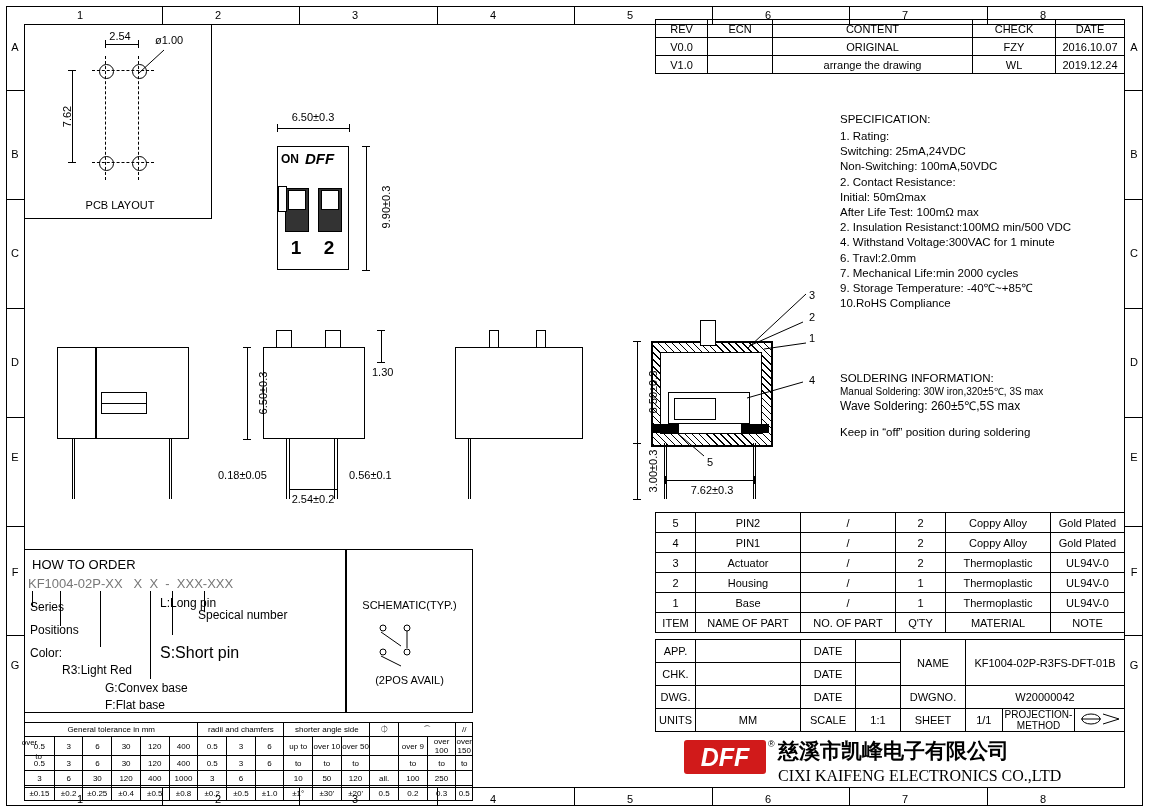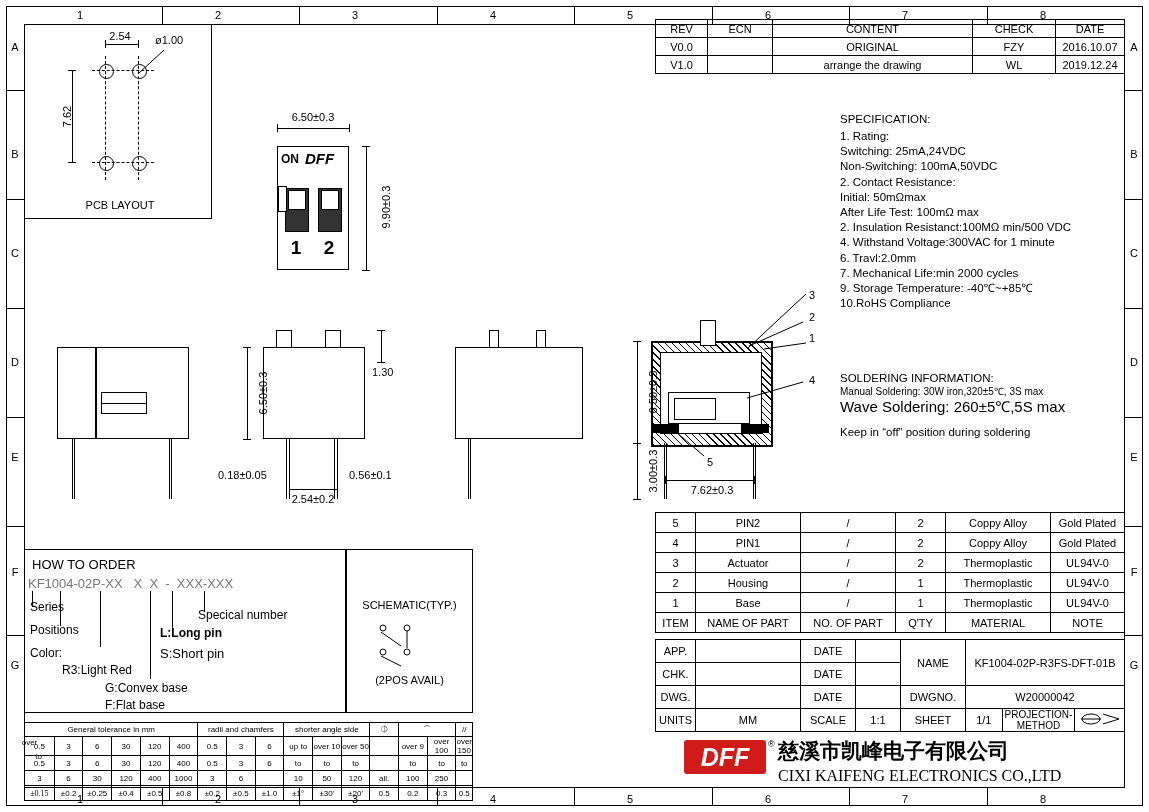--- a/index.html
+++ b/index.html
@@ -285,21 +285,21 @@
       <div>6. Travl:2.0mm</div>
       <div>7. Mechanical Life:min 2000 cycles</div>
       <div>9. Storage Temperature:  -40℃~+85℃</div>
       <div>10.RoHS Compliance</div>
     </div>
   </div>
 
   <div style="position:absolute;left:840px;top:372px;width:290px;">
     <div style="font-size:11.5px;">SOLDERING INFORMATION:</div>
     <div style="font-size:10px;line-height:15px;">Manual Soldering: 30W iron,320±5℃, 3S max</div>
-    <div style="font-size:15px;line-height:15px;">Wave Soldering: 260±5℃,5S max</div>
+    <div style="font-size:12px;line-height:15px;">Wave Soldering: 260±5℃,5S max</div>
     <div style="height:12px;"></div>
     <div style="font-size:11.5px;">Keep in “off” position during soldering</div>
   </div>
 
   <div class="box" style="left:24px;top:549px;width:322px;height:164px;"></div>
   <div class="txt l" style="left:32px;top:556px;width:200px;height:16px;font-size:13px;">HOW TO ORDER</div>
   <div class="txt l" style="left:28px;top:575px;width:300px;height:16px;font-size:13px;color:#777;">KF1004-02P-XX   X  X  -  XXX-XXX</div>
 
   <div class="ln v" style="left:32px;top:591px;height:15px;"></div>
   <div class="ln v" style="left:32px;top:606px;height:0;"></div>
@@ -310,22 +310,22 @@
   <div class="ln v" style="left:172px;top:591px;height:44px;"></div>
   <div class="ln v" style="left:204px;top:591px;height:20px;"></div>
   <div class="ln h" style="left:32px;top:606px;width:2px;"></div>
 
   <div class="txt l" style="left:30px;top:600px;width:110px;height:14px;font-size:12px;">Series</div>
   <div class="txt l" style="left:30px;top:623px;width:110px;height:14px;font-size:12px;">Positions</div>
   <div class="txt l" style="left:30px;top:646px;width:110px;height:14px;font-size:12px;">Color:</div>
   <div class="txt l" style="left:62px;top:663px;width:150px;height:14px;font-size:12px;">R3:Light Red</div>
   <div class="txt l" style="left:105px;top:681px;width:150px;height:14px;font-size:12px;">G:Convex base</div>
   <div class="txt l" style="left:105px;top:698px;width:150px;height:14px;font-size:12px;">F:Flat base</div>
-  <div class="txt l" style="left:160px;top:626px;width:150px;height:14px;font-size:12px;font-weight:bold;">L:Long pin</div>
-  <div class="txt l" style="left:160px;top:646px;width:150px;height:14px;font-size:13px;">S:Short pin</div>
+  <div class="txt l" style="left:160px;top:596px;width:150px;height:14px;font-size:12px;">L:Long pin</div>
+  <div class="txt l" style="left:160px;top:646px;width:150px;height:14px;font-size:16px;">S:Short pin</div>
   <div class="txt l" style="left:198px;top:608px;width:150px;height:14px;font-size:12px;">Specical number</div>
 
   <div class="box" style="left:346px;top:549px;width:127px;height:164px;"></div>
   <div class="txt c" style="left:348px;top:597px;width:123px;height:16px;font-size:11px;">SCHEMATIC(TYP.)</div>
   <div style="position:absolute;left:363px;top:620px;width:92px;height:48px;">
     <svg width="92" height="48">
       <circle cx="20" cy="8" r="3" fill="none" stroke="#000"></circle>
       <circle cx="44" cy="8" r="3" fill="none" stroke="#000"></circle>
       <line x1="18" y1="12" x2="38" y2="26" stroke="#000"></line>
       <line x1="44" y1="11" x2="44" y2="28" stroke="#000"></line>
@@ -512,21 +512,21 @@
         <td></td>
         <td>10</td>
         <td>50</td>
         <td>120</td>
         <td>all.</td>
         <td>100</td>
         <td>250</td>
         <td></td>
       </tr>
       <tr>
-        <td style="height:14px;font-family:Liberation Serif, serif;">±0.15</td>
+        <td style="height:14px;">±0.15</td>
         <td>±0.2</td>
         <td>±0.25</td>
         <td>±0.4</td>
         <td>±0.5</td>
         <td>±0.8</td>
         <td>±0.2</td>
         <td>±0.5</td>
         <td>±1.0</td>
         <td>±1°</td>
         <td>±30'</td>

